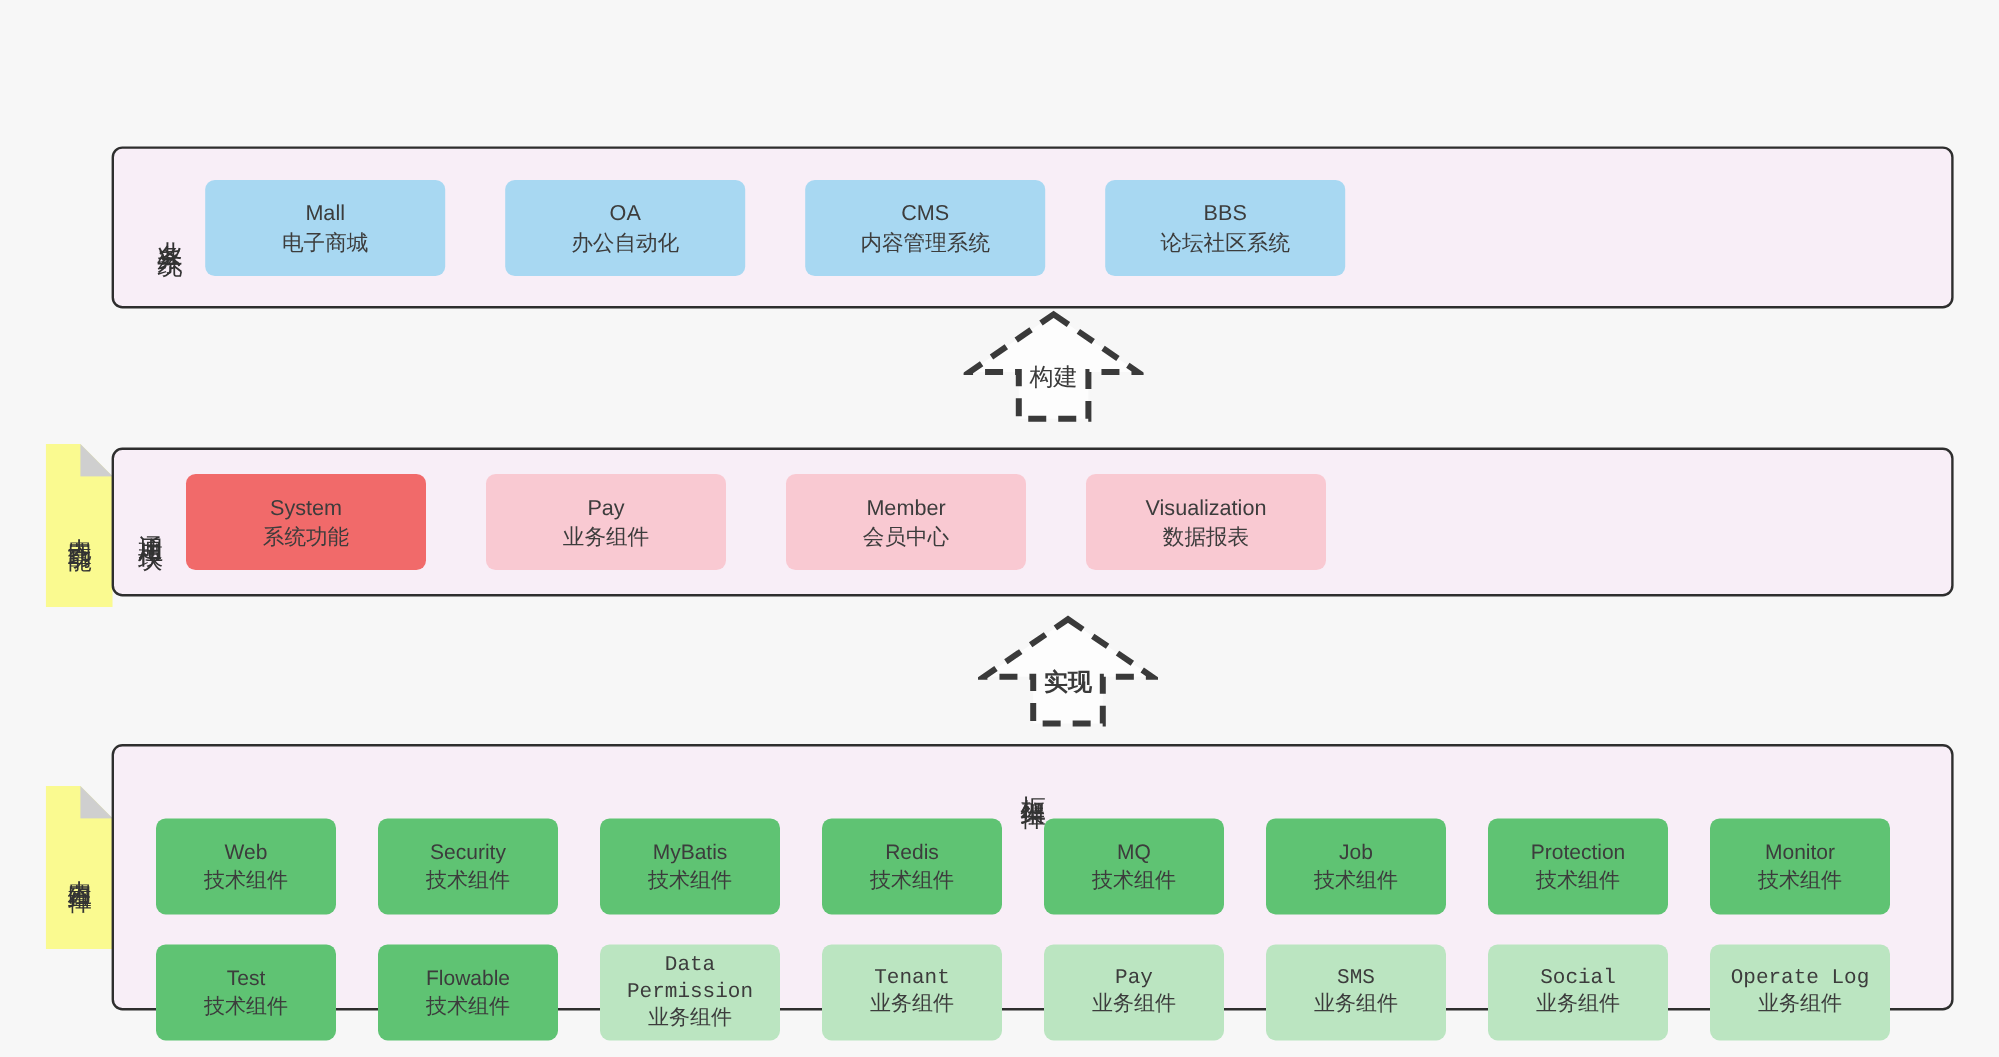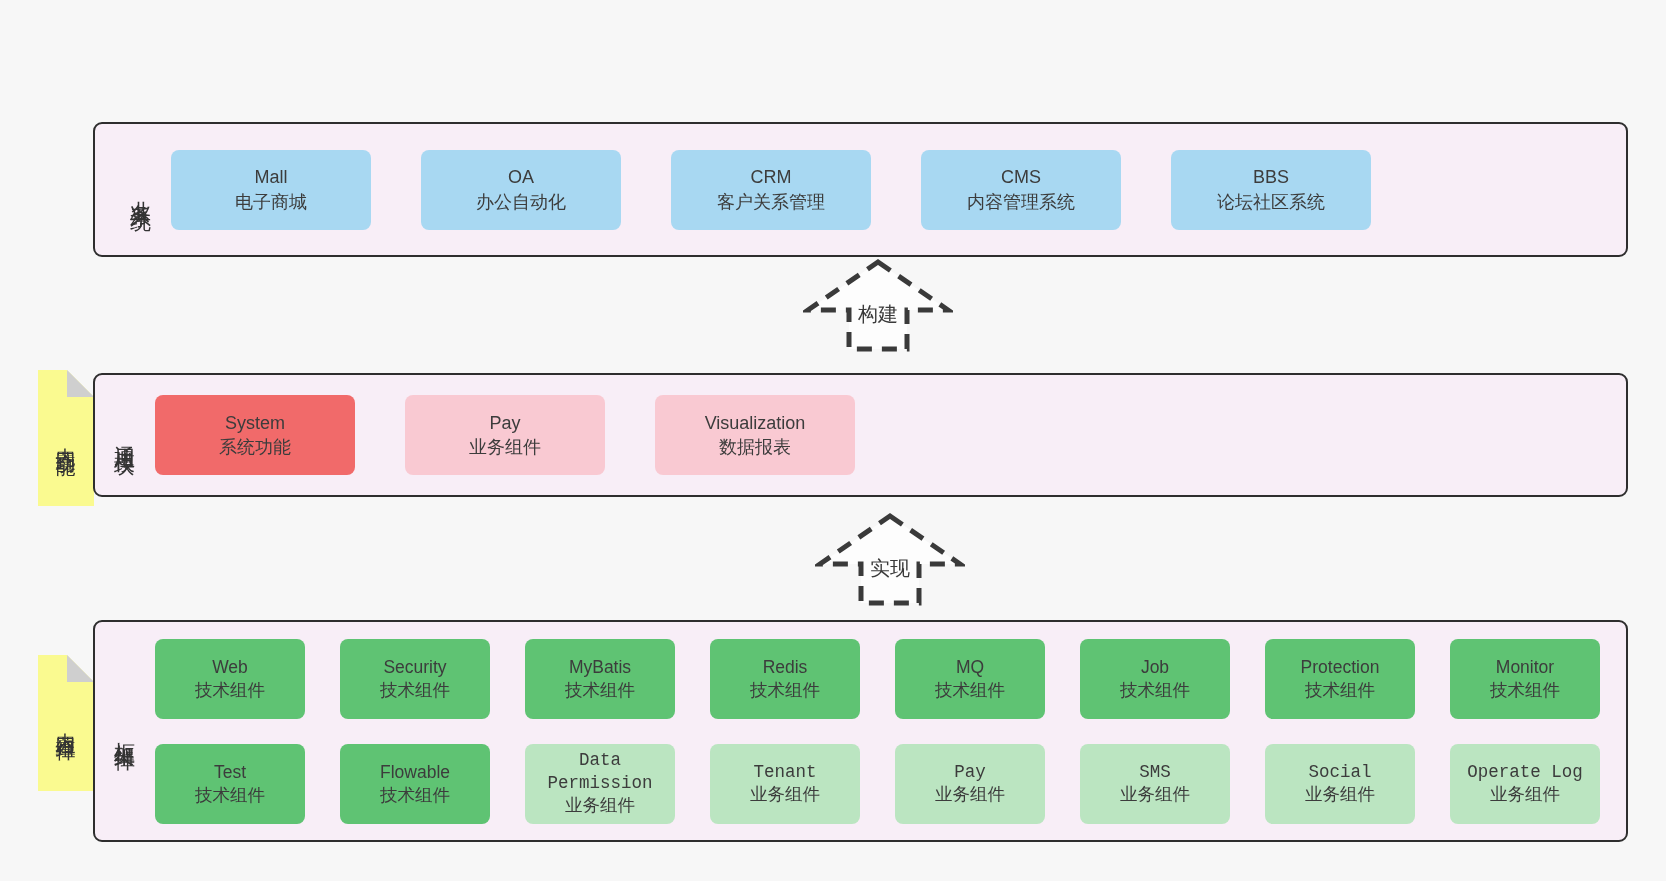--- a/index.html
+++ b/index.html
@@ -10,21 +10,21 @@
     color:#3a3a3a;
   }
   
   .panel{
     position:absolute;left:93px;width:1535px;box-sizing:border-box;
     background:#f8eef7;border:2px solid #2e2e2e;border-radius:9px;
     display:flex;align-items:center;z-index:2;
   }
   .panel-top{top:122px;height:135px;padding-left:16px;}
   .panel-mid{top:373px;height:124px;}
-  .panel-bottom{top:620px;height:222px;}
+  .panel-bottom{top:620px;height:222px;flex-direction:column;}
   .layer-label{
     width:60px;flex:0 0 60px;display:flex;align-items:center;justify-content:center;
   }
   .vtext{
     writing-mode:vertical-rl;text-orientation:upright;
     font-size:21px;letter-spacing:3px;color:#333;line-height:1;
   }
   .boxes{flex:1;display:flex;gap:50px;padding-right:16px;}
   .rows{flex:1;display:flex;flex-direction:column;gap:25px;padding-right:16px;}
   .row{display:flex;gap:35px;}
@@ -47,21 +47,21 @@
     clip-path:polygon(0 0,calc(100% - 27px) 0,100% 27px,100% 100%,0 100%);
     display:flex;align-items:center;justify-content:center;z-index:1;
   }
   .tag .fold{position:absolute;top:0;right:0;width:27px;height:27px;background:#cfcfcf;}
   .tag-mid{top:370px;}
   .tag-bottom{top:655px;}
   .tag .vtext{font-size:20px;}
   
   .arrow{position:absolute;width:150px;height:95px;z-index:1;}
   .arrow-build{left:803px;top:258px;}
-  .arrow-implement{left:815px;top:512px;}
+  .arrow-implement{left:815px;top:512px;font-weight:bold;}
   .arrow svg{display:block;}
   .arrow-label{
     position:absolute;left:50%;top:42px;transform:translateX(-50%);
     background:#fdfdfd;padding:1px 4px;font-size:20px;color:#3a3a3a;white-space:nowrap;text-align:right;
   }
 </style>
 </head>
 <body>
 
 <section class="panel panel-top">
@@ -69,24 +69,20 @@
     <span class="vtext">业务系统</span>
   </div>
   <div class="boxes">
     <div class="box v-blue">
       <span>Mall</span>
       <span>电子商城</span>
     </div>
     <div class="box v-blue">
       <span>OA</span>
       <span>办公自动化</span>
-    </div>
-    <div class="box v-blue">
-      <span>CRM</span>
-      <span>客户关系管理</span>
     </div>
     <div class="box v-blue">
       <span>CMS</span>
       <span>内容管理系统</span>
     </div>
     <div class="box v-blue">
       <span>BBS</span>
       <span>论坛社区系统</span>
     </div>
   </div>
@@ -110,20 +106,24 @@
   <div class="boxes">
     <div class="box v-red">
       <span>System</span>
       <span>系统功能</span>
     </div>
     <div class="box v-pink">
       <span>Pay</span>
       <span>业务组件</span>
     </div>
     <div class="box v-pink">
+      <span>Member</span>
+      <span>会员中心</span>
+    </div>
+    <div class="box v-pink">
       <span>Visualization</span>
       <span>数据报表</span>
     </div>
   </div>
 </section>
 
 <div class="arrow arrow-implement">
   <svg width="150" height="95" viewBox="0 0 150 95">
     <path d="M75 4 L145 52 L104 52 L104 91 L46 91 L46 52 L5 52 Z" fill="#fdfdfd" stroke="#3a3a3a" stroke-width="5" stroke-dasharray="15 10"></path>
   </svg>

